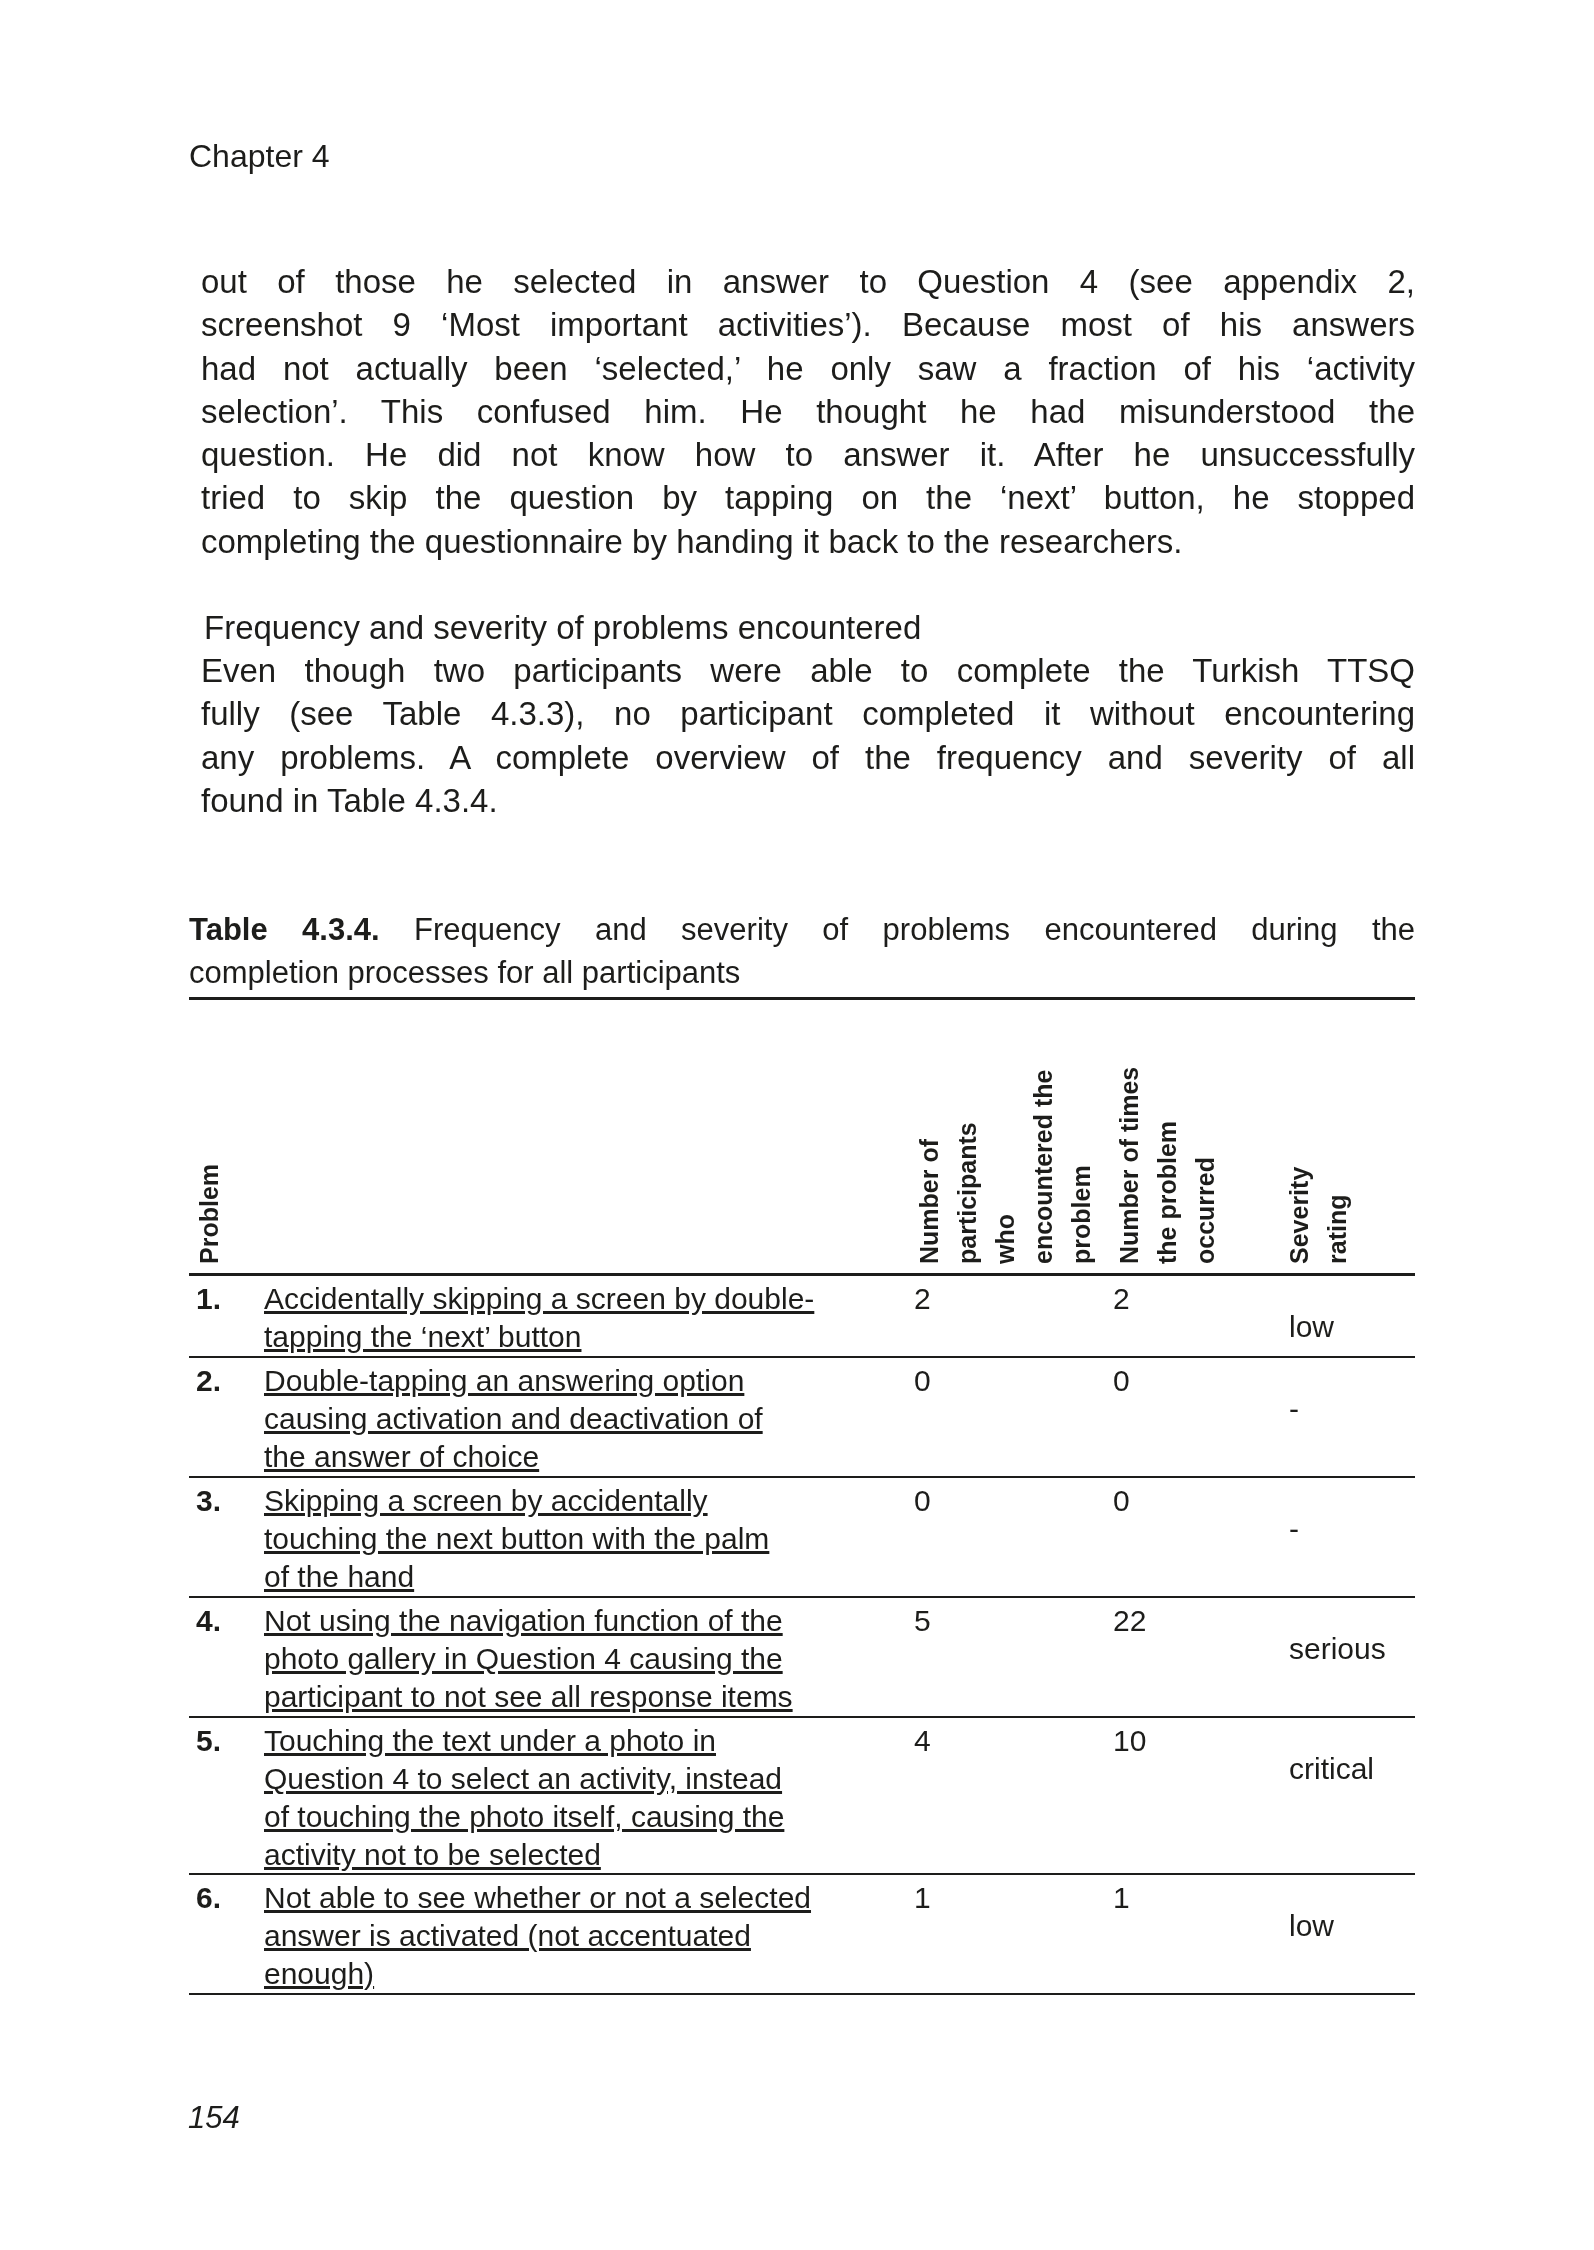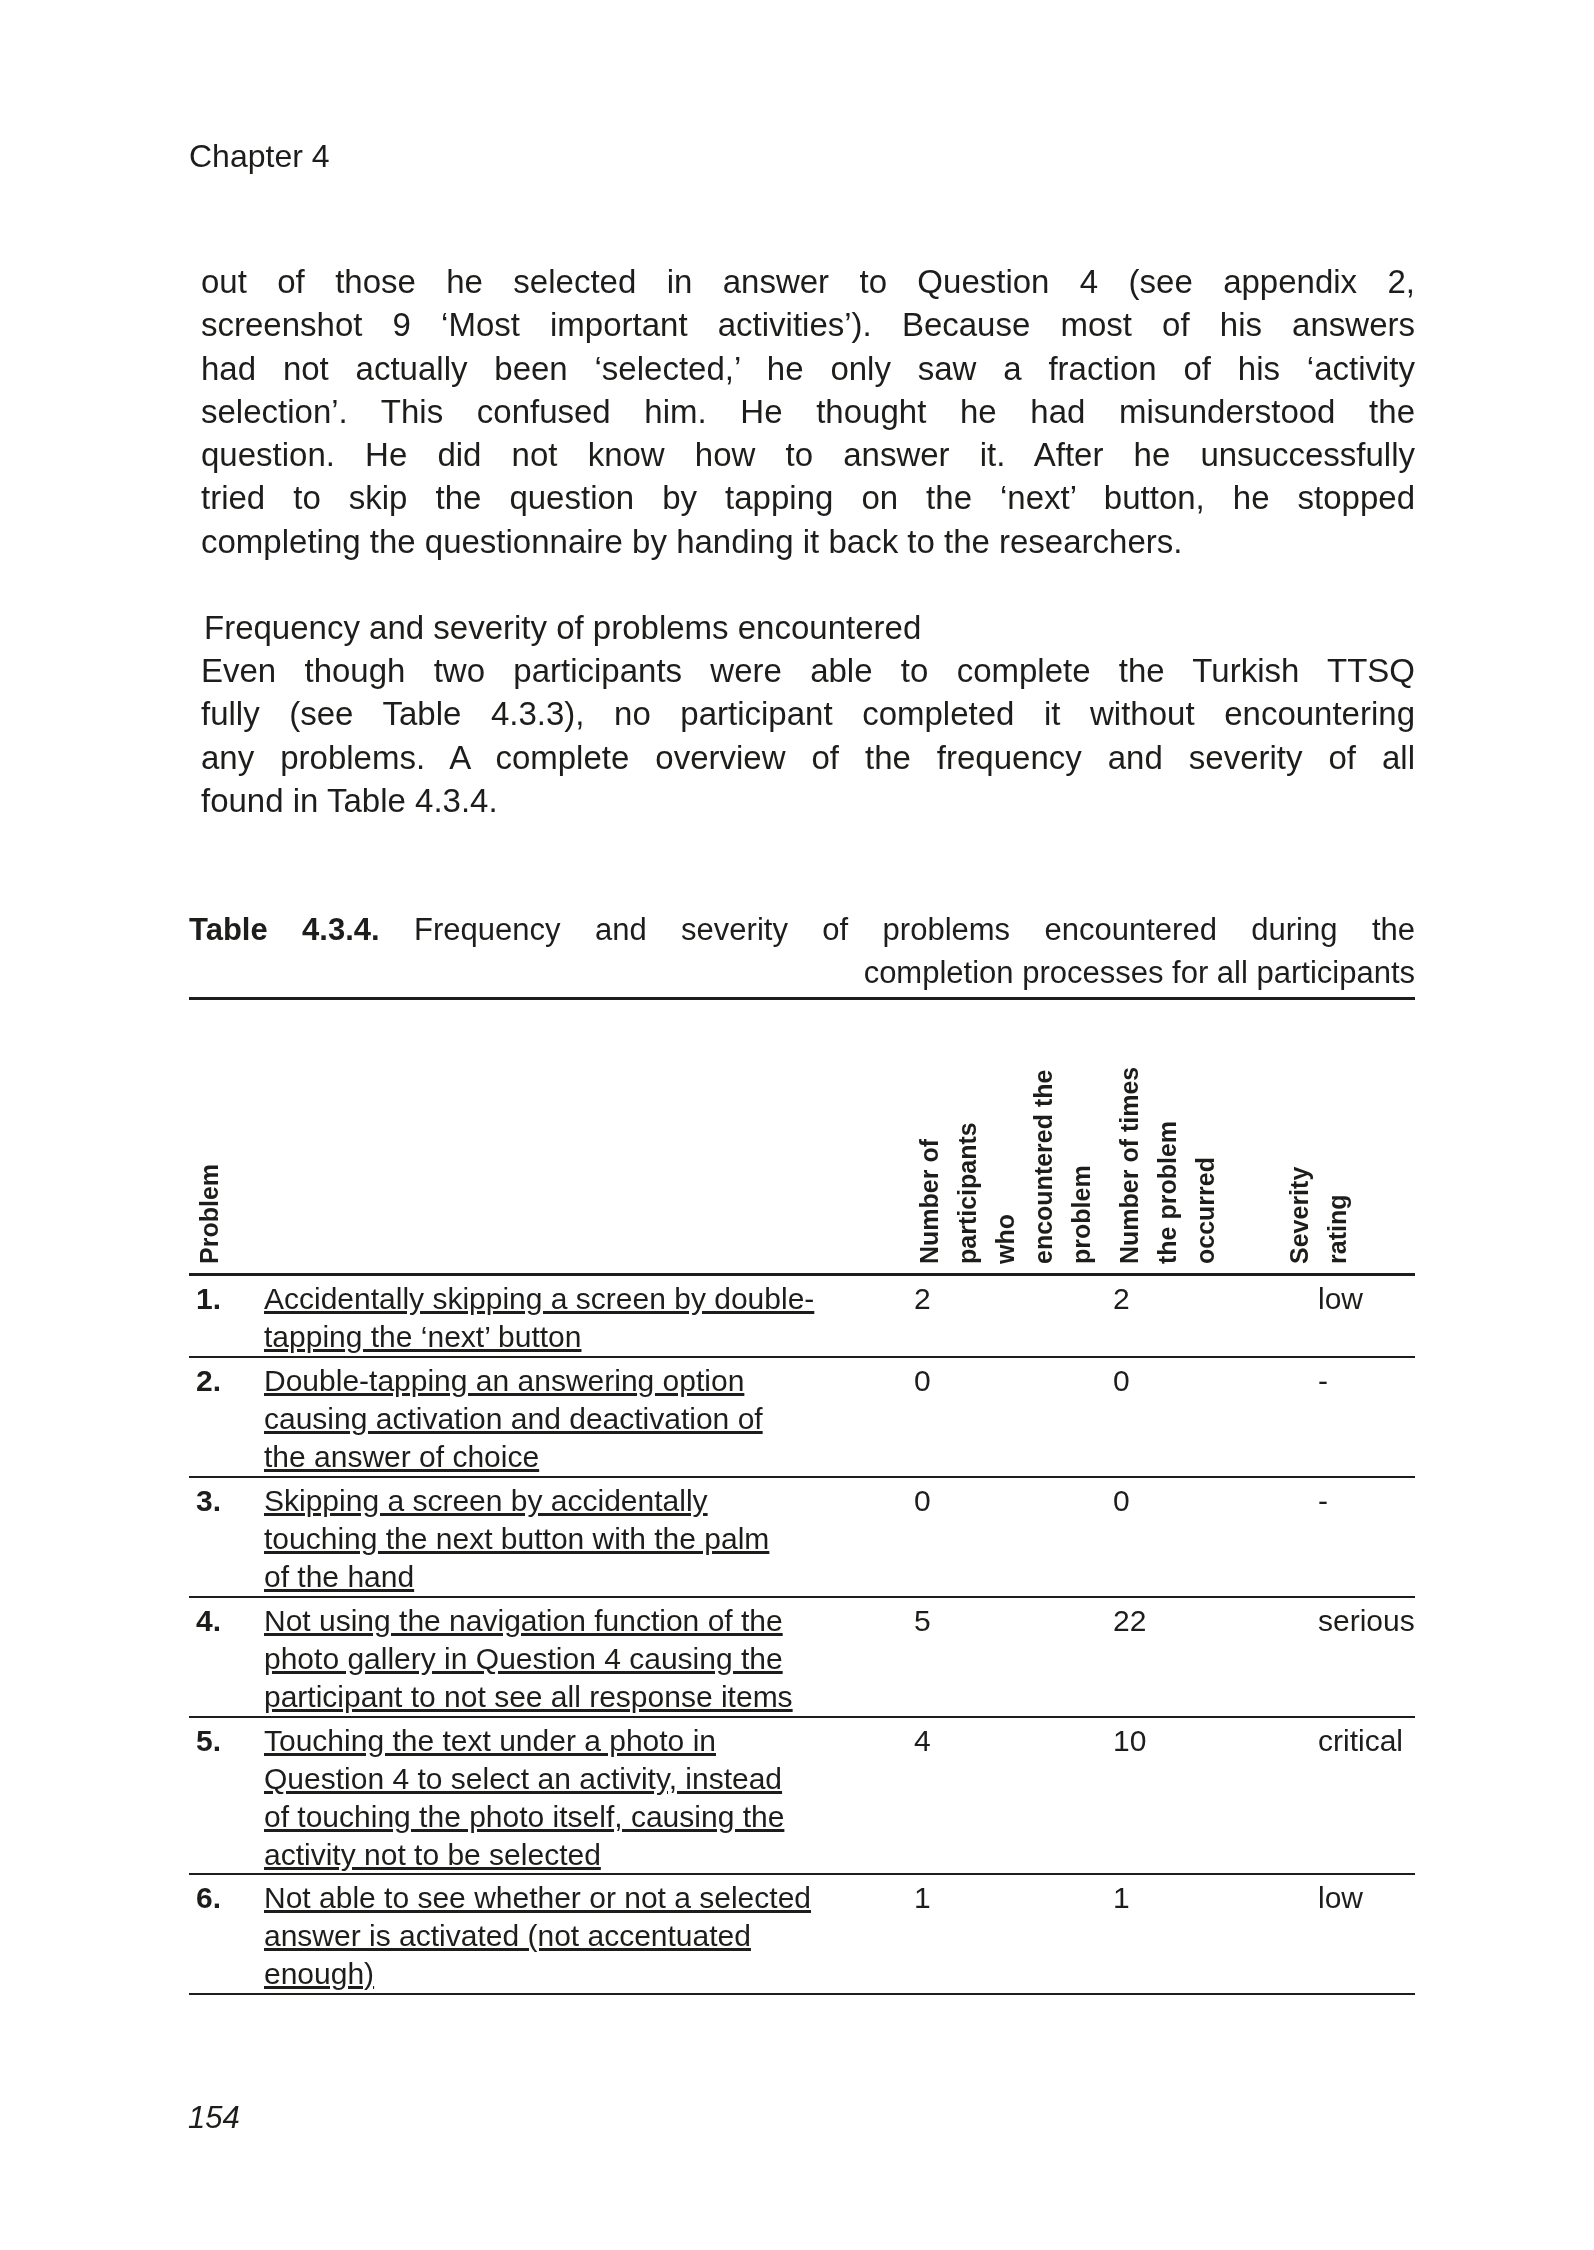--- a/index.html
+++ b/index.html
@@ -8,35 +8,35 @@
   .abs { position: absolute; }
   .running-head { left: 189px; top: 136px; font-size: 32px; line-height: 40px; }
   .para { left: 189px; width: 1226px; font-size: 33px; line-height: 43.3px;
           text-align: justify; }
   .para .line { display: block; text-align: justify; text-align-last: justify; white-space: nowrap; margin-left: 12px; }
   .para .line.last { text-align-last: left; }
   .p1 { top: 260px; }
   .heading { left: 204px; top: 606px; font-size: 33px; line-height: 43px; font-weight: normal; }
   .p2 { top: 649px; }
   .caption { left: 189px; top: 908px; width: 1226px; font-size: 31px; line-height: 43.3px; }
-  .caption .line { display: block; white-space: nowrap; text-align: right; }
+  .caption .line { display: block; white-space: nowrap; }
   .caption .line.first { text-align: justify; text-align-last: justify; }
   .caption b { font-weight: bold; }
   .rule { left: 189px; width: 1226px; height: 2px; background: #1d1d1b; }
   .rule.thick { height: 3px; }
   .hdr { font-size: 25px; font-weight: bold; line-height: 38px;
          writing-mode: vertical-rl; transform: rotate(180deg); white-space: nowrap; }
   .hdr span { display: block; }
   .cell { font-size: 30px; line-height: 38px; }
   .num { font-weight: bold; left: 196px; }
   .desc { left: 264px; width: 640px; }
   .desc span { display: block; white-space: nowrap; text-decoration: underline; }
   .c-part { left: 914px; }
   .c-times { left: 1113px; }
-  .c-sev { left: 1318px; }
+  .c-sev { left: 1289px; margin-top: 28px; }
   .page-number { left: 188px; top: 2098px; font-size: 31px; line-height: 40px; font-style: italic; }
 </style>
 </head>
 <body>
 
 <div class="abs running-head">Chapter 4</div>
 
 <div class="abs para p1">
   <span class="line">out of those he selected in answer to Question 4 (see appendix 2,</span>
   <span class="line">screenshot 9 ‘Most important activities’). Because most of his answers</span>

